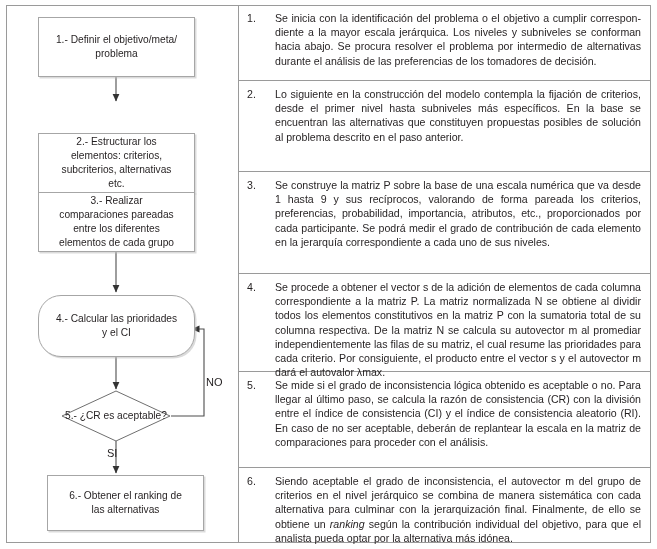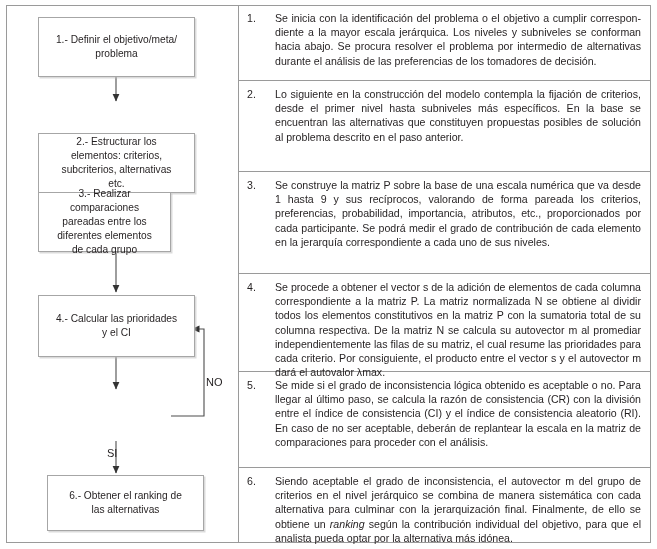--- a/index.html
+++ b/index.html
@@ -158,28 +158,34 @@
     </svg>
 
     <div class="node" style="left:32px; top:12px; width:157px; height:60px;">
       <span>1.- Definir el objetivo/meta/ problema</span>
     </div>
 
     <div class="node" style="left:32px; top:96px; width:157px; height:60px;margin-top:32px;">
       <span>2.- Estructurar los elementos: criterios, subcriterios, alternativas etc.</span>
     </div>
 
-    <div class="node" style="left:32px; top:187px; width:133px; height:60px;">
+    <div class="node" style="left:32px; top:187px; width:157px; height:60px;">
       <span>3.- Realizar comparaciones pareadas entre los diferentes elementos de cada grupo</span>
     </div>
 
-    <div class="node" style="left:32px; top:290px; width:157px; height:62px;">
+    <div class="node" style="left:32px; top:290px; width:157px; height:62px;border-radius:23px;">
       <span>4.- Calcular las prioridades y el CI</span>
     </div>
 
+    <div class="diamond-wrap" style="left:55px; top:385px; width:110px; height:52px;">
+      <svg width="110" height="52" viewBox="0 0 110 52">
+        <polygon points="55,1 109,26 55,51 1,26" fill="#ffffff" stroke="#6f6f6f" stroke-width="1"></polygon>
+      </svg>
+      <div class="diamond-label">5.- ¿CR es aceptable?</div>
+    </div>
 
     <div class="node" style="left:14px; top:470px; width:157px; height:56px;margin-left:27px;">
       <span>6.- Obtener el ranking de las alternativas</span>
     </div>
 
     <div class="edge-label" style="left:200px; top:372px;">NO</div>
     <div class="edge-label" style="left:101px; top:443px;">SI</div>
 
   </div>
 

